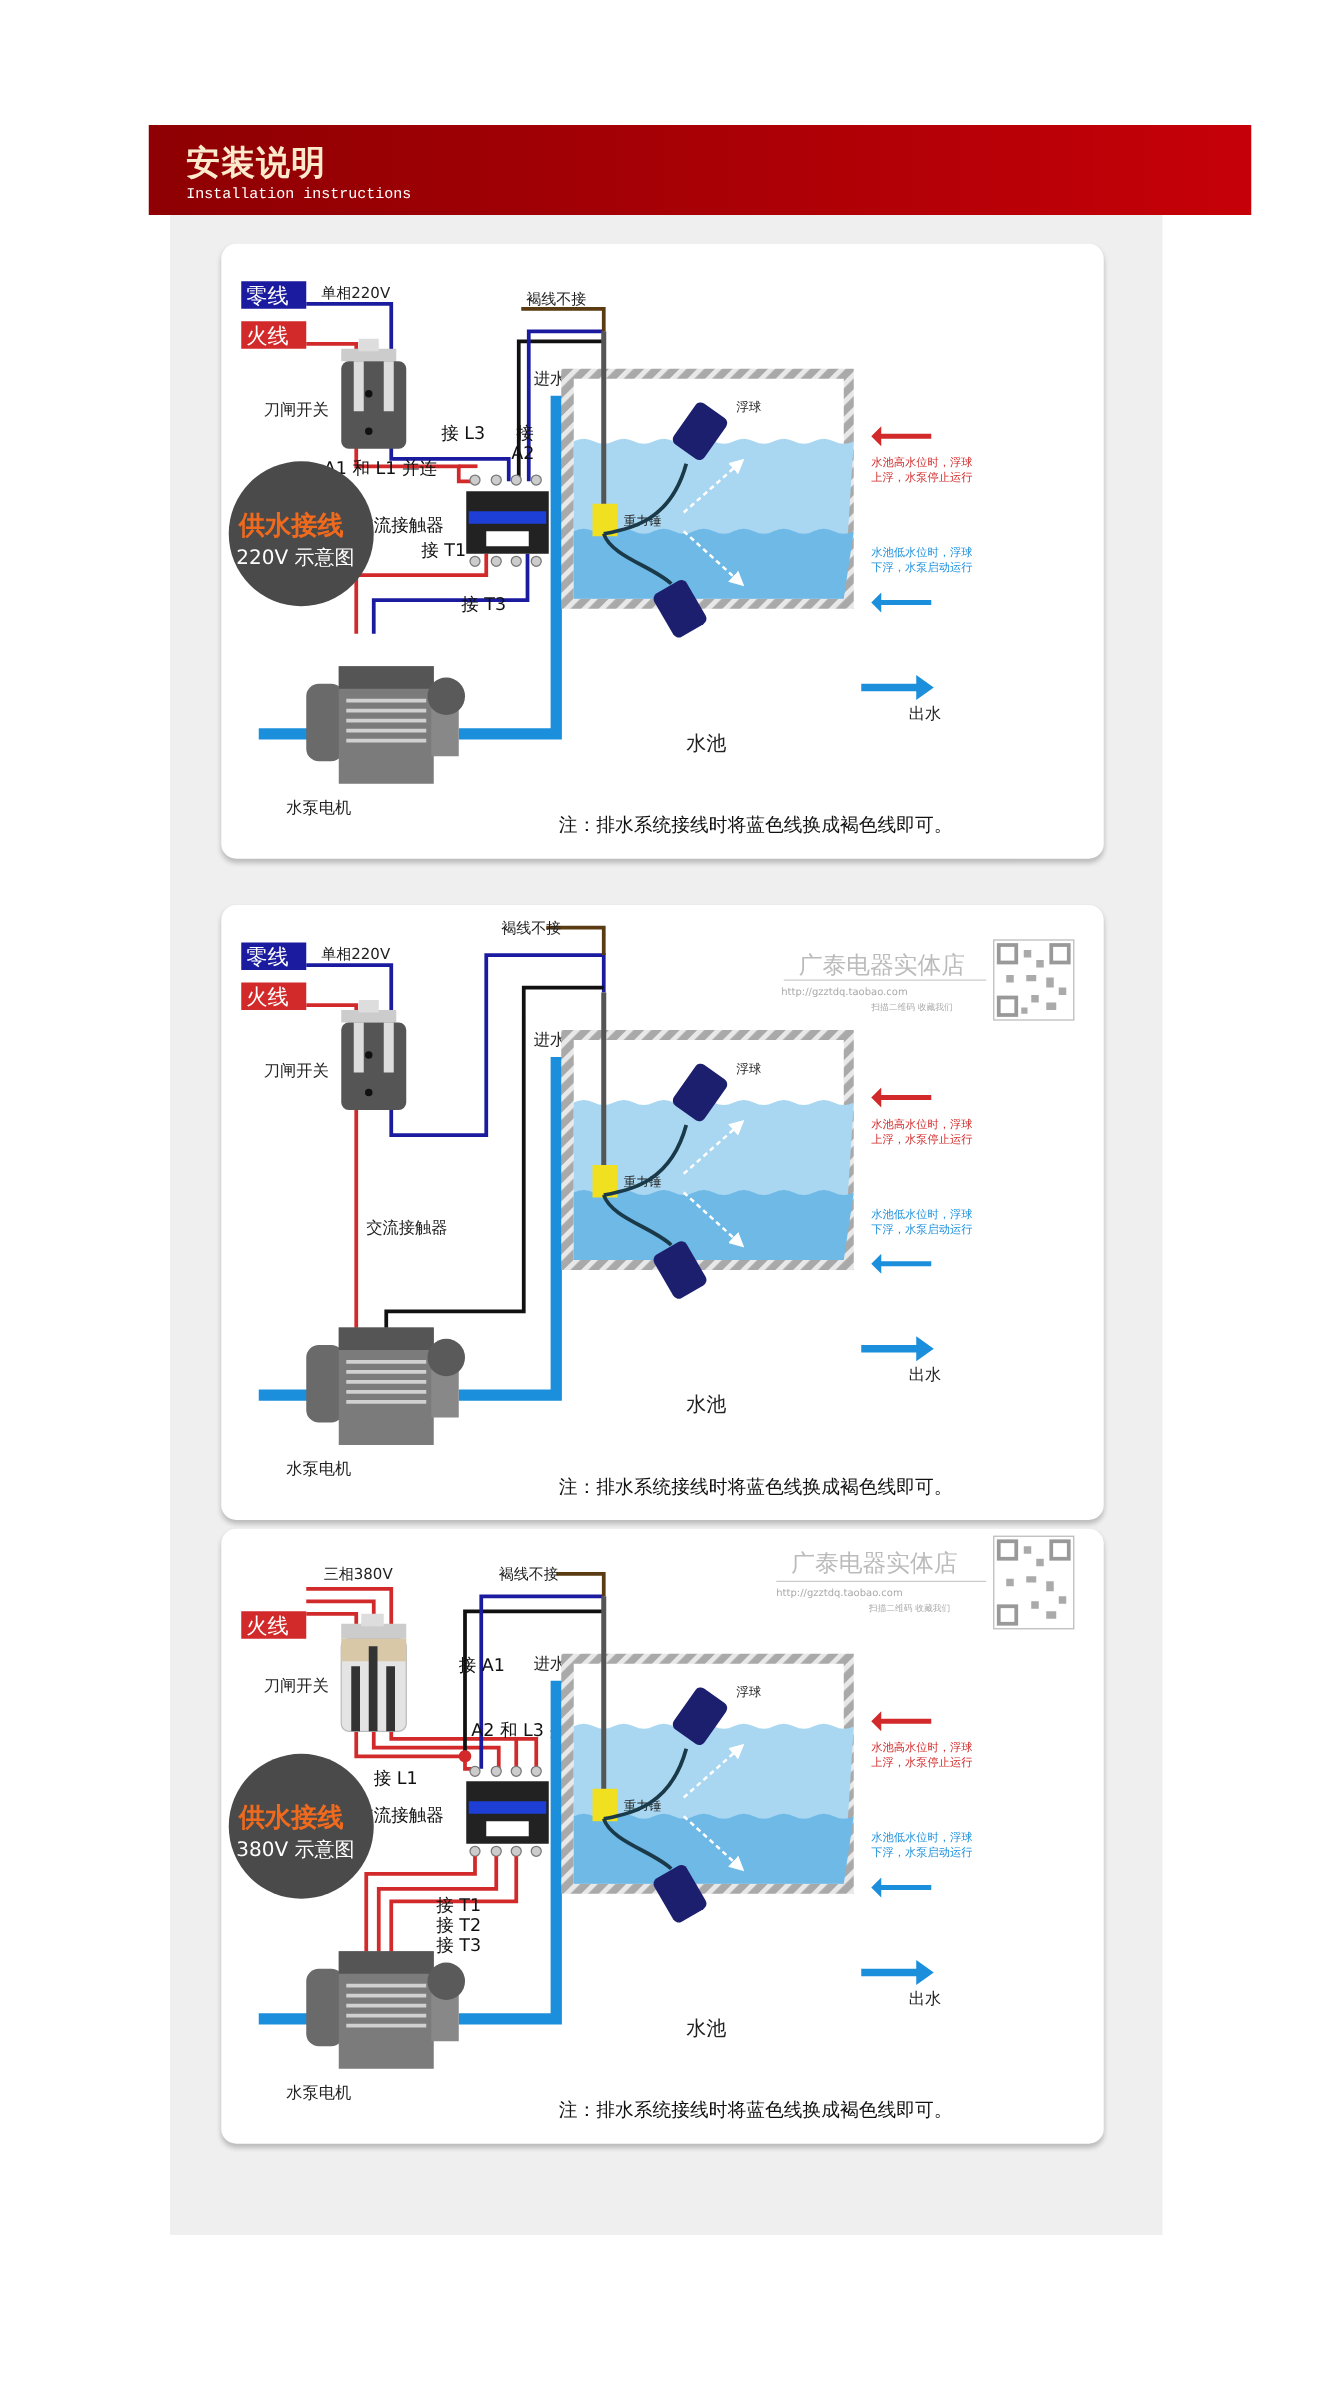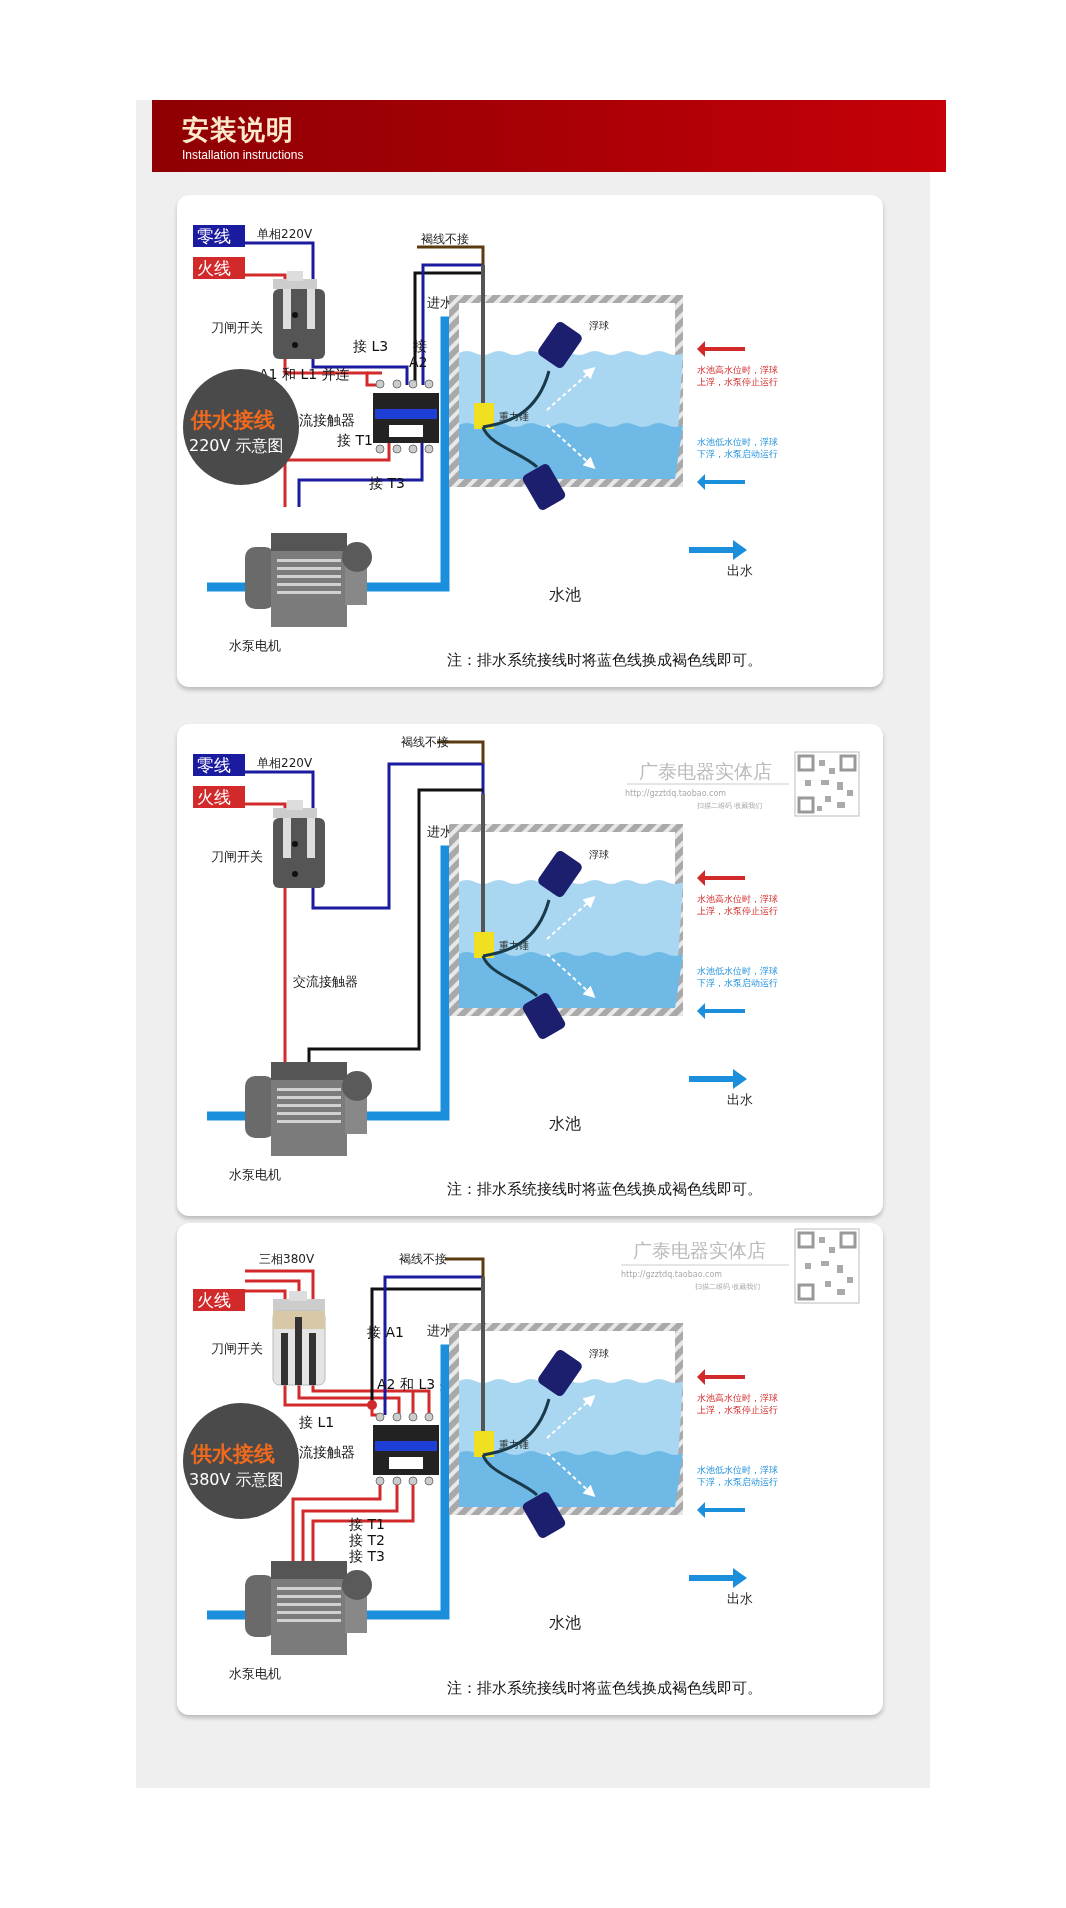--- a/index.html
+++ b/index.html
@@ -1,20 +1,20 @@
 <!DOCTYPE html>
 <html><head>
 <meta charset="utf-8">
 <style>
   html,body{margin:0;padding:0;background:#fff;}
   body{width:1066px;height:1908px;position:relative;overflow:hidden;font-family:"DejaVu Sans","Liberation Sans",sans-serif;}
   .panel{position:absolute;left:136px;top:100px;width:794px;height:1688px;background:#efefef;}
-  .banner{position:absolute;left:152px;top:100px;width:794px;height:72px;background:linear-gradient(90deg,#8e0003 0%,#a50005 45%,#c60008 100%);}
+  .banner{position:absolute;left:119px;top:100px;width:882px;height:72px;background:linear-gradient(90deg,#8e0003 0%,#a50005 45%,#c60008 100%);}
   .banner .title{position:absolute;left:30px;top:12px;font-size:27px;color:#fde9cc;font-weight:bold;letter-spacing:1px;}
-  .banner .sub{position:absolute;left:30px;top:48px;font-size:12px;color:#fff;font-family:Liberation Sans, sans-serif;}
+  .banner .sub{position:absolute;left:30px;top:48px;font-size:12px;color:#fff;font-family:Liberation Mono, monospace;}
   .card{position:absolute;left:177px;width:706px;height:492px;background:#fff;border-radius:12px;box-shadow:0 3px 4px rgba(0,0,0,.22);}
   .card svg{position:absolute;left:0;top:0;}
   .txt{font-family:"DejaVu Sans","Liberation Sans",sans-serif;}
 </style>
 </head>
 <body>
 
 <div class="panel"></div>
 <div class="banner">
   <div class="title">安装说明</div>

